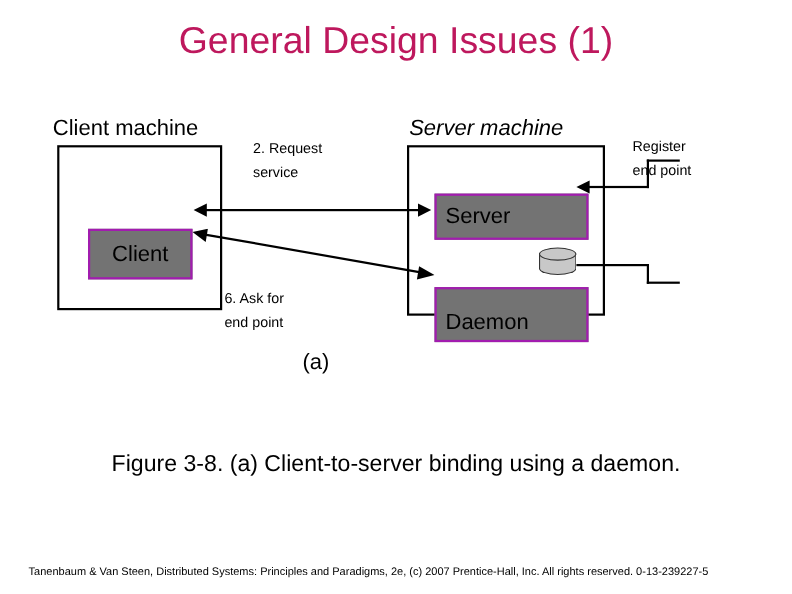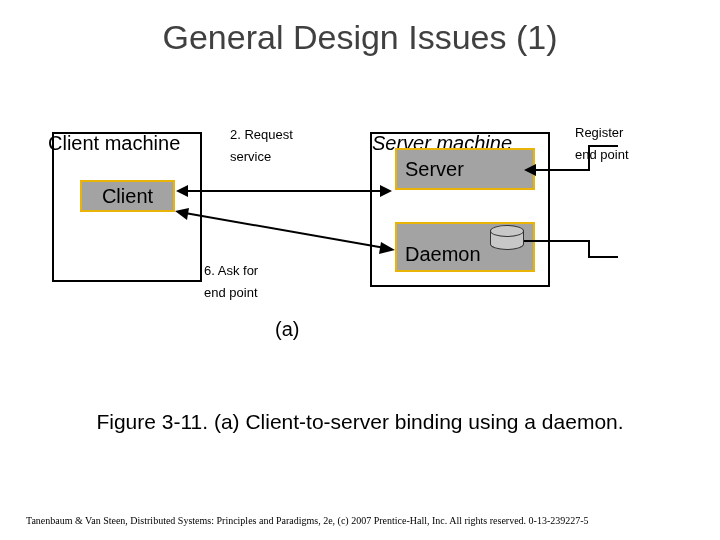--- a/index.html
+++ b/index.html
@@ -7,51 +7,51 @@
       width: 720px;
       height: 540px;
       background: #fff;
       font-family: Arial, Helvetica, sans-serif;
       position: relative;
       overflow: hidden;
     }
     .title {
       text-align: center;
       font-size: 34px;
-      color: #404040;
+      color: #be185d;
       padding-top: 18px;
       font-weight: normal;
     }
     .diagram {
       position: absolute;
       top: 90px;
       left: 0;
       width: 720px;
       height: 280px;
     }
     .machine {
       position: absolute;
       border: 2px solid #000;
       background: #fff;
     }
     .machine-label {
       position: absolute;
       font-size: 20px;
       white-space: nowrap;
-      margin-top: 26px;
     }
     .inner-box {
       position: absolute;
-      border: 2px solid #eab308;
-      background: #a3a3a3;
+      border: 2px solid #a21caf;
+      background: #737373;
       font-size: 20px;
       display: flex;
       align-items: center;
       justify-content: flex-start;
       padding-left: 8px;
+      margin-top: 28px;
     }
     .arrow-line {
       position: absolute;
       background: #000;
       height: 2px;
     }
     .arrow-head-right {
       position: absolute;
       width: 0; height: 0;
       border-top: 6px solid transparent;
@@ -97,43 +97,43 @@
       width: 720px;
       text-align: center;
       font-size: 21px;
       color: #000;
     }
     .footer {
       position: absolute;
       bottom: 14px;
       left: 26px;
       font-size: 10px;
-      font-family: Liberation Serif, serif;
+      font-family: Liberation Sans, sans-serif;
       color: #000;
     }
     .line-seg { position: absolute; background:#000; }
   </style>
 </head>
 <body>
 
 <h1 class="title">General Design Issues (1)</h1>
 
 <div class="diagram">
 
   <div class="machine" style="left:52px; top:42px; width:150px; height:150px;"></div>
   <div class="machine-label" style="left:48px; top:16px;">Client machine</div>
 
-  <div class="inner-box" style="left:80px; top:90px; width:95px; height:32px; justify-content:center; padding:0;">Client</div>
+  <div class="inner-box" style="left:80px; top:90px; width:95px; height:46px; justify-content:center; padding:0;">Client</div>
 
   <div class="machine" style="left:370px; top:42px; width:180px; height:155px;"></div>
   <div class="machine-label" style="left:372px; top:16px;font-style:italic;">Server machine</div>
 
   <div class="inner-box" style="left:395px; top:58px; width:140px; height:42px;">Server</div>
 
-  <div class="inner-box" style="left:395px; top:132px; width:140px; height:50px; align-items:flex-end; padding-bottom:4px;">Daemon</div>
+  <div class="inner-box" style="left:395px; top:143px; width:140px; height:50px; align-items:flex-end; padding-bottom:4px;">Daemon</div>
 
   <div class="cyl-body" style="left:490px; top:140px; width:34px; height:20px;"></div>
   <div class="cyl-top" style="left:490px; top:135px; width:34px; height:12px;"></div>
 
   <div class="arrow-line" style="left:187px; top:100px; width:195px;"></div>
   <div class="arrow-head-left" style="left:176px; top:95px;"></div>
   <div class="arrow-head-right" style="left:380px; top:95px;"></div>
   <div class="ann" style="left:230px; top:34px;">
     <span style="white-space:pre;">2. Request
 service</span>
@@ -159,15 +159,15 @@
   </div>
 
   <div class="line-seg" style="left:524px; top:150px; width:66px; height:2px;"></div>
   <div class="line-seg" style="left:588px; top:150px; width:2px; height:18px;"></div>
   <div class="line-seg" style="left:588px; top:166px; width:30px; height:2px;"></div>
 
   <div class="sub-a" style="left:275px; top:228px;">(a)</div>
 
 </div>
 
-<div class="caption">Figure 3-11. (a) Client-to-server binding using a daemon.</div>
+<div class="caption">Figure 3-8. (a) Client-to-server binding using a daemon.</div>
 
 <div class="footer">Tanenbaum &amp; Van Steen, Distributed Systems: Principles and Paradigms, 2e, (c) 2007 Prentice-Hall, Inc. All rights reserved. 0-13-239227-5</div>
 
 </body></html>

